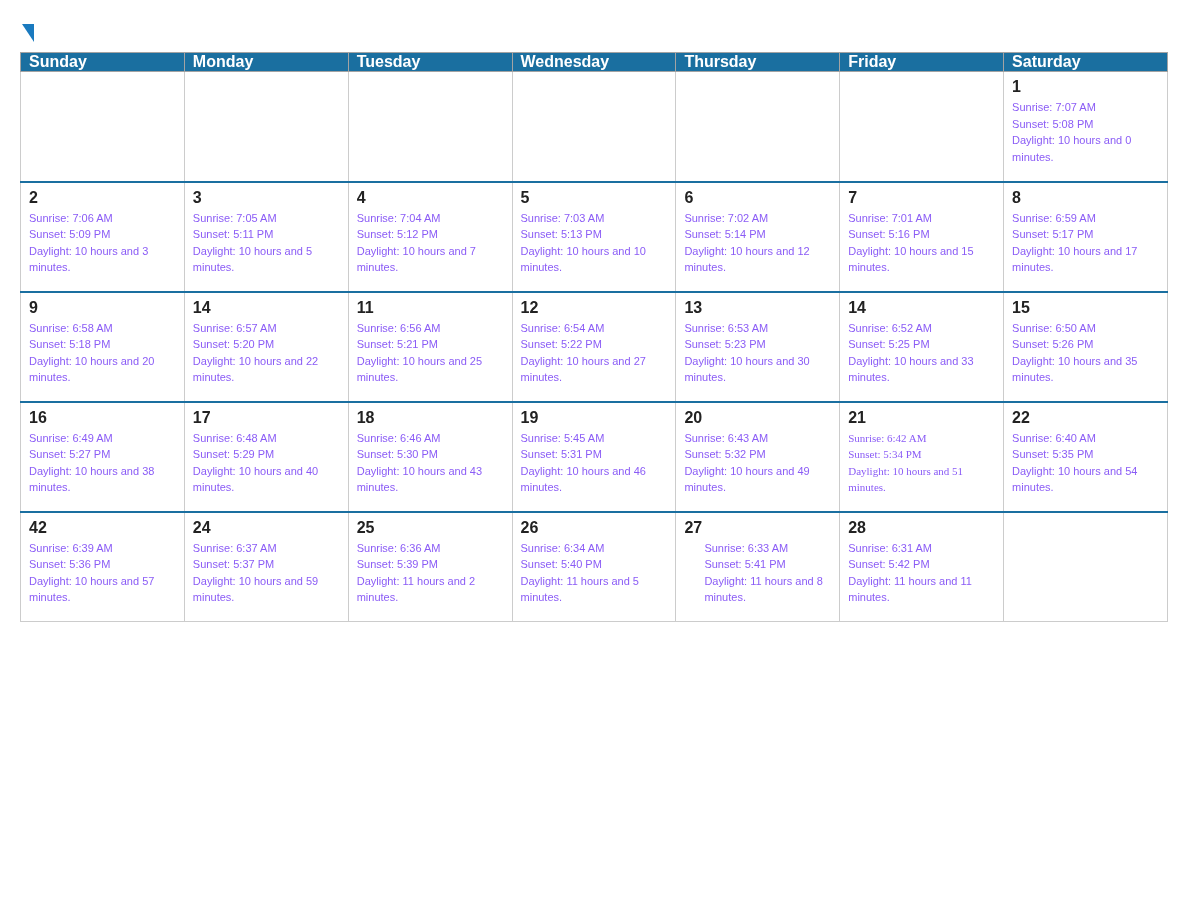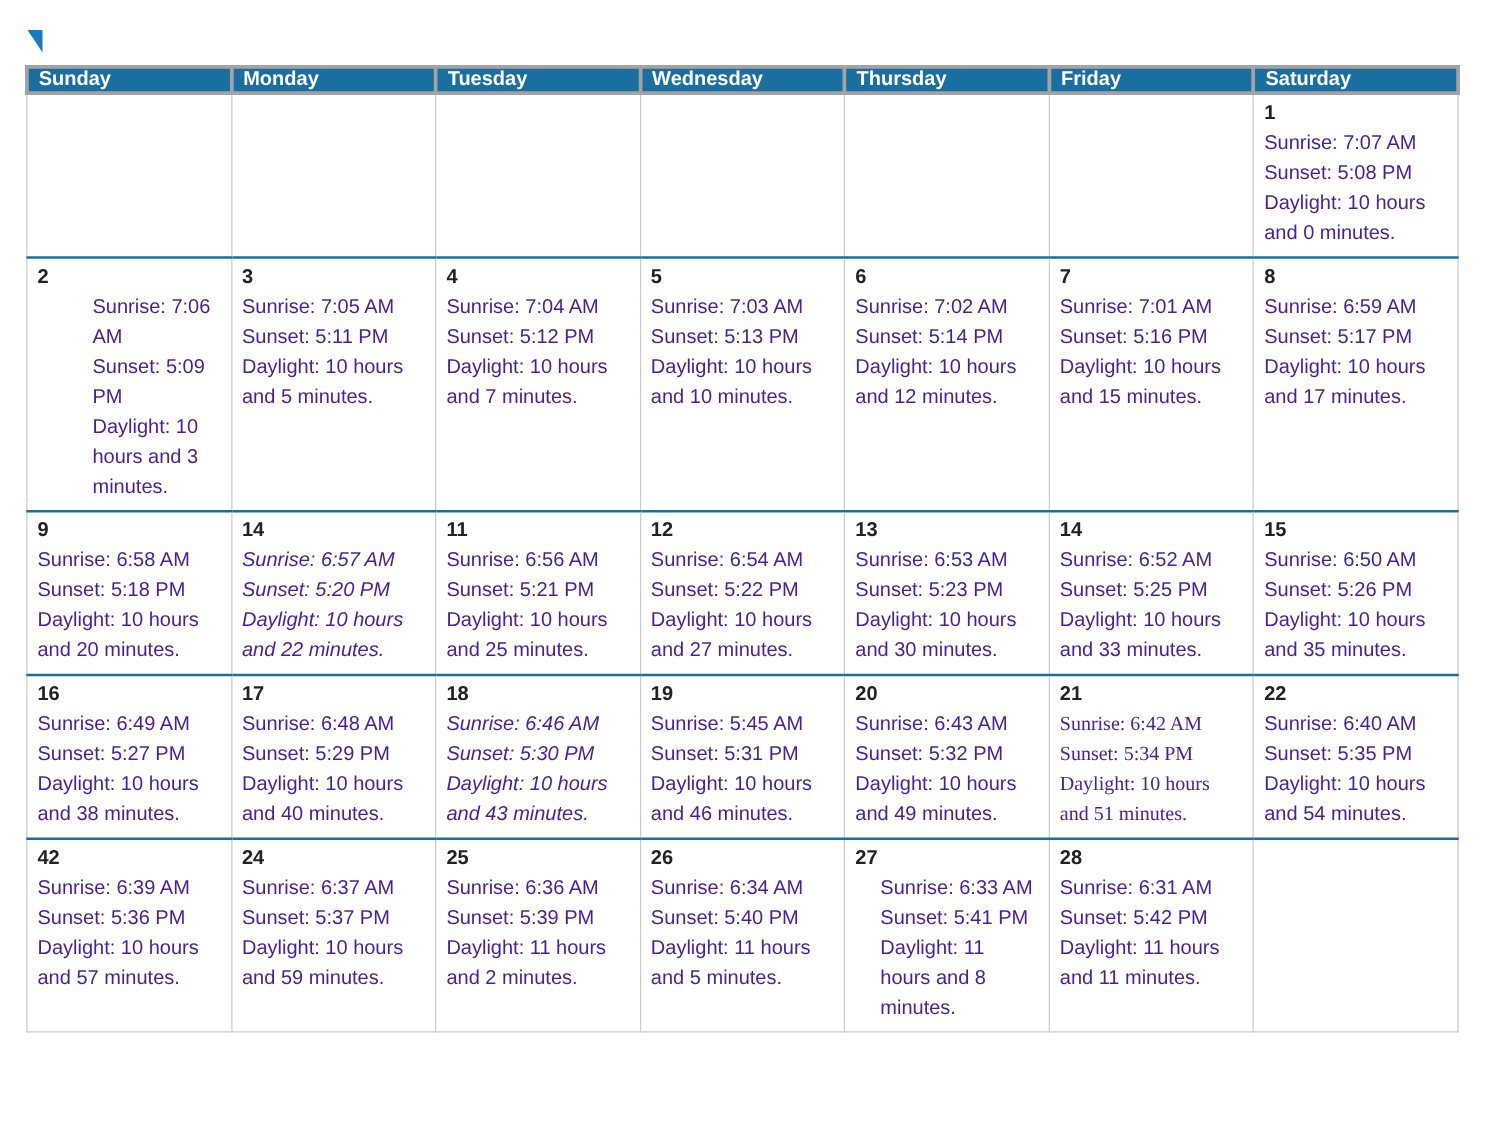--- a/index.html
+++ b/index.html
@@ -66,21 +66,21 @@
       border-collapse: collapse;
       margin-top: 10px;
     }
     .calendar th {
       background-color: #1a6fa0;
       color: #fff;
       font-size: 16px;
       font-weight: bold;
       padding: 0 8px;
       text-align: left;
-      border: 3px solid #a3a3a3;
+      border: 1px solid #a3a3a3;
     }
     .calendar td {
       width: 14.28%;
       vertical-align: top;
       border: 1px solid #ccc;
       padding: 6px 8px;
       font-size: 12.5px;
       color: #333;
       min-height: 100px;
       background: #fff;
@@ -89,22 +89,22 @@
       height: 110px;
     }
     .day-number {
       font-size: 16px;
       font-weight: bold;
       display: block;
       margin-bottom: 3px;
       color: #222;
     }
     .day-info {
-      font-size: 16px;
-      color: #4c1d95;
+      font-size: 11px;
+      color: #8b5cf6;
       line-height: 1.5;
     }
     .empty-cell {
       background: #f9f9f9;
     }
     .top-border td {
       border-top: 2px solid #1a6fa0;
     }
   </style>
 </head>
@@ -149,21 +149,21 @@
         <td>
           <span class="day-number">1</span>
           <div class="day-info" style="white-space: pre-line;">Sunrise: 7:07 AM
 Sunset: 5:08 PM
 Daylight: 10 hours and 0 minutes.</div>
         </td>
       </tr>
       <tr class="week-row top-border">
         <td>
           <span class="day-number">2</span>
-          <div class="day-info" style="white-space: pre-line; margin-left: 44px;">Sunrise: 7:06 AM
+          <div class="day-info" style="white-space: pre-line;">Sunrise: 7:06 AM
 Sunset: 5:09 PM
 Daylight: 10 hours and 3 minutes.</div>
         </td>
         <td>
           <span class="day-number">3</span>
           <div class="day-info" style="white-space: pre-line;">Sunrise: 7:05 AM
 Sunset: 5:11 PM
 Daylight: 10 hours and 5 minutes.</div>
         </td>
         <td>
@@ -199,21 +199,21 @@
       </tr>
       <tr class="week-row top-border">
         <td>
           <span class="day-number">9</span>
           <div class="day-info" style="white-space: pre-line;">Sunrise: 6:58 AM
 Sunset: 5:18 PM
 Daylight: 10 hours and 20 minutes.</div>
         </td>
         <td>
           <span class="day-number">14</span>
-          <div class="day-info" style="white-space: pre-line; font-style: italic;">Sunrise: 6:57 AM
+          <div class="day-info" style="white-space: pre-line;">Sunrise: 6:57 AM
 Sunset: 5:20 PM
 Daylight: 10 hours and 22 minutes.</div>
         </td>
         <td>
           <span class="day-number">11</span>
           <div class="day-info" style="white-space: pre-line;">Sunrise: 6:56 AM
 Sunset: 5:21 PM
 Daylight: 10 hours and 25 minutes.</div>
         </td>
         <td>
@@ -249,21 +249,21 @@
 Daylight: 10 hours and 38 minutes.</div>
         </td>
         <td>
           <span class="day-number">17</span>
           <div class="day-info" style="white-space: pre-line;">Sunrise: 6:48 AM
 Sunset: 5:29 PM
 Daylight: 10 hours and 40 minutes.</div>
         </td>
         <td>
           <span class="day-number">18</span>
-          <div class="day-info" style="white-space: pre-line; font-style: italic;">Sunrise: 6:46 AM
+          <div class="day-info" style="white-space: pre-line;">Sunrise: 6:46 AM
 Sunset: 5:30 PM
 Daylight: 10 hours and 43 minutes.</div>
         </td>
         <td>
           <span class="day-number">19</span>
           <div class="day-info" style="white-space: pre-line;">Sunrise: 5:45 AM
 Sunset: 5:31 PM
 Daylight: 10 hours and 46 minutes.</div>
         </td>
         <td>

